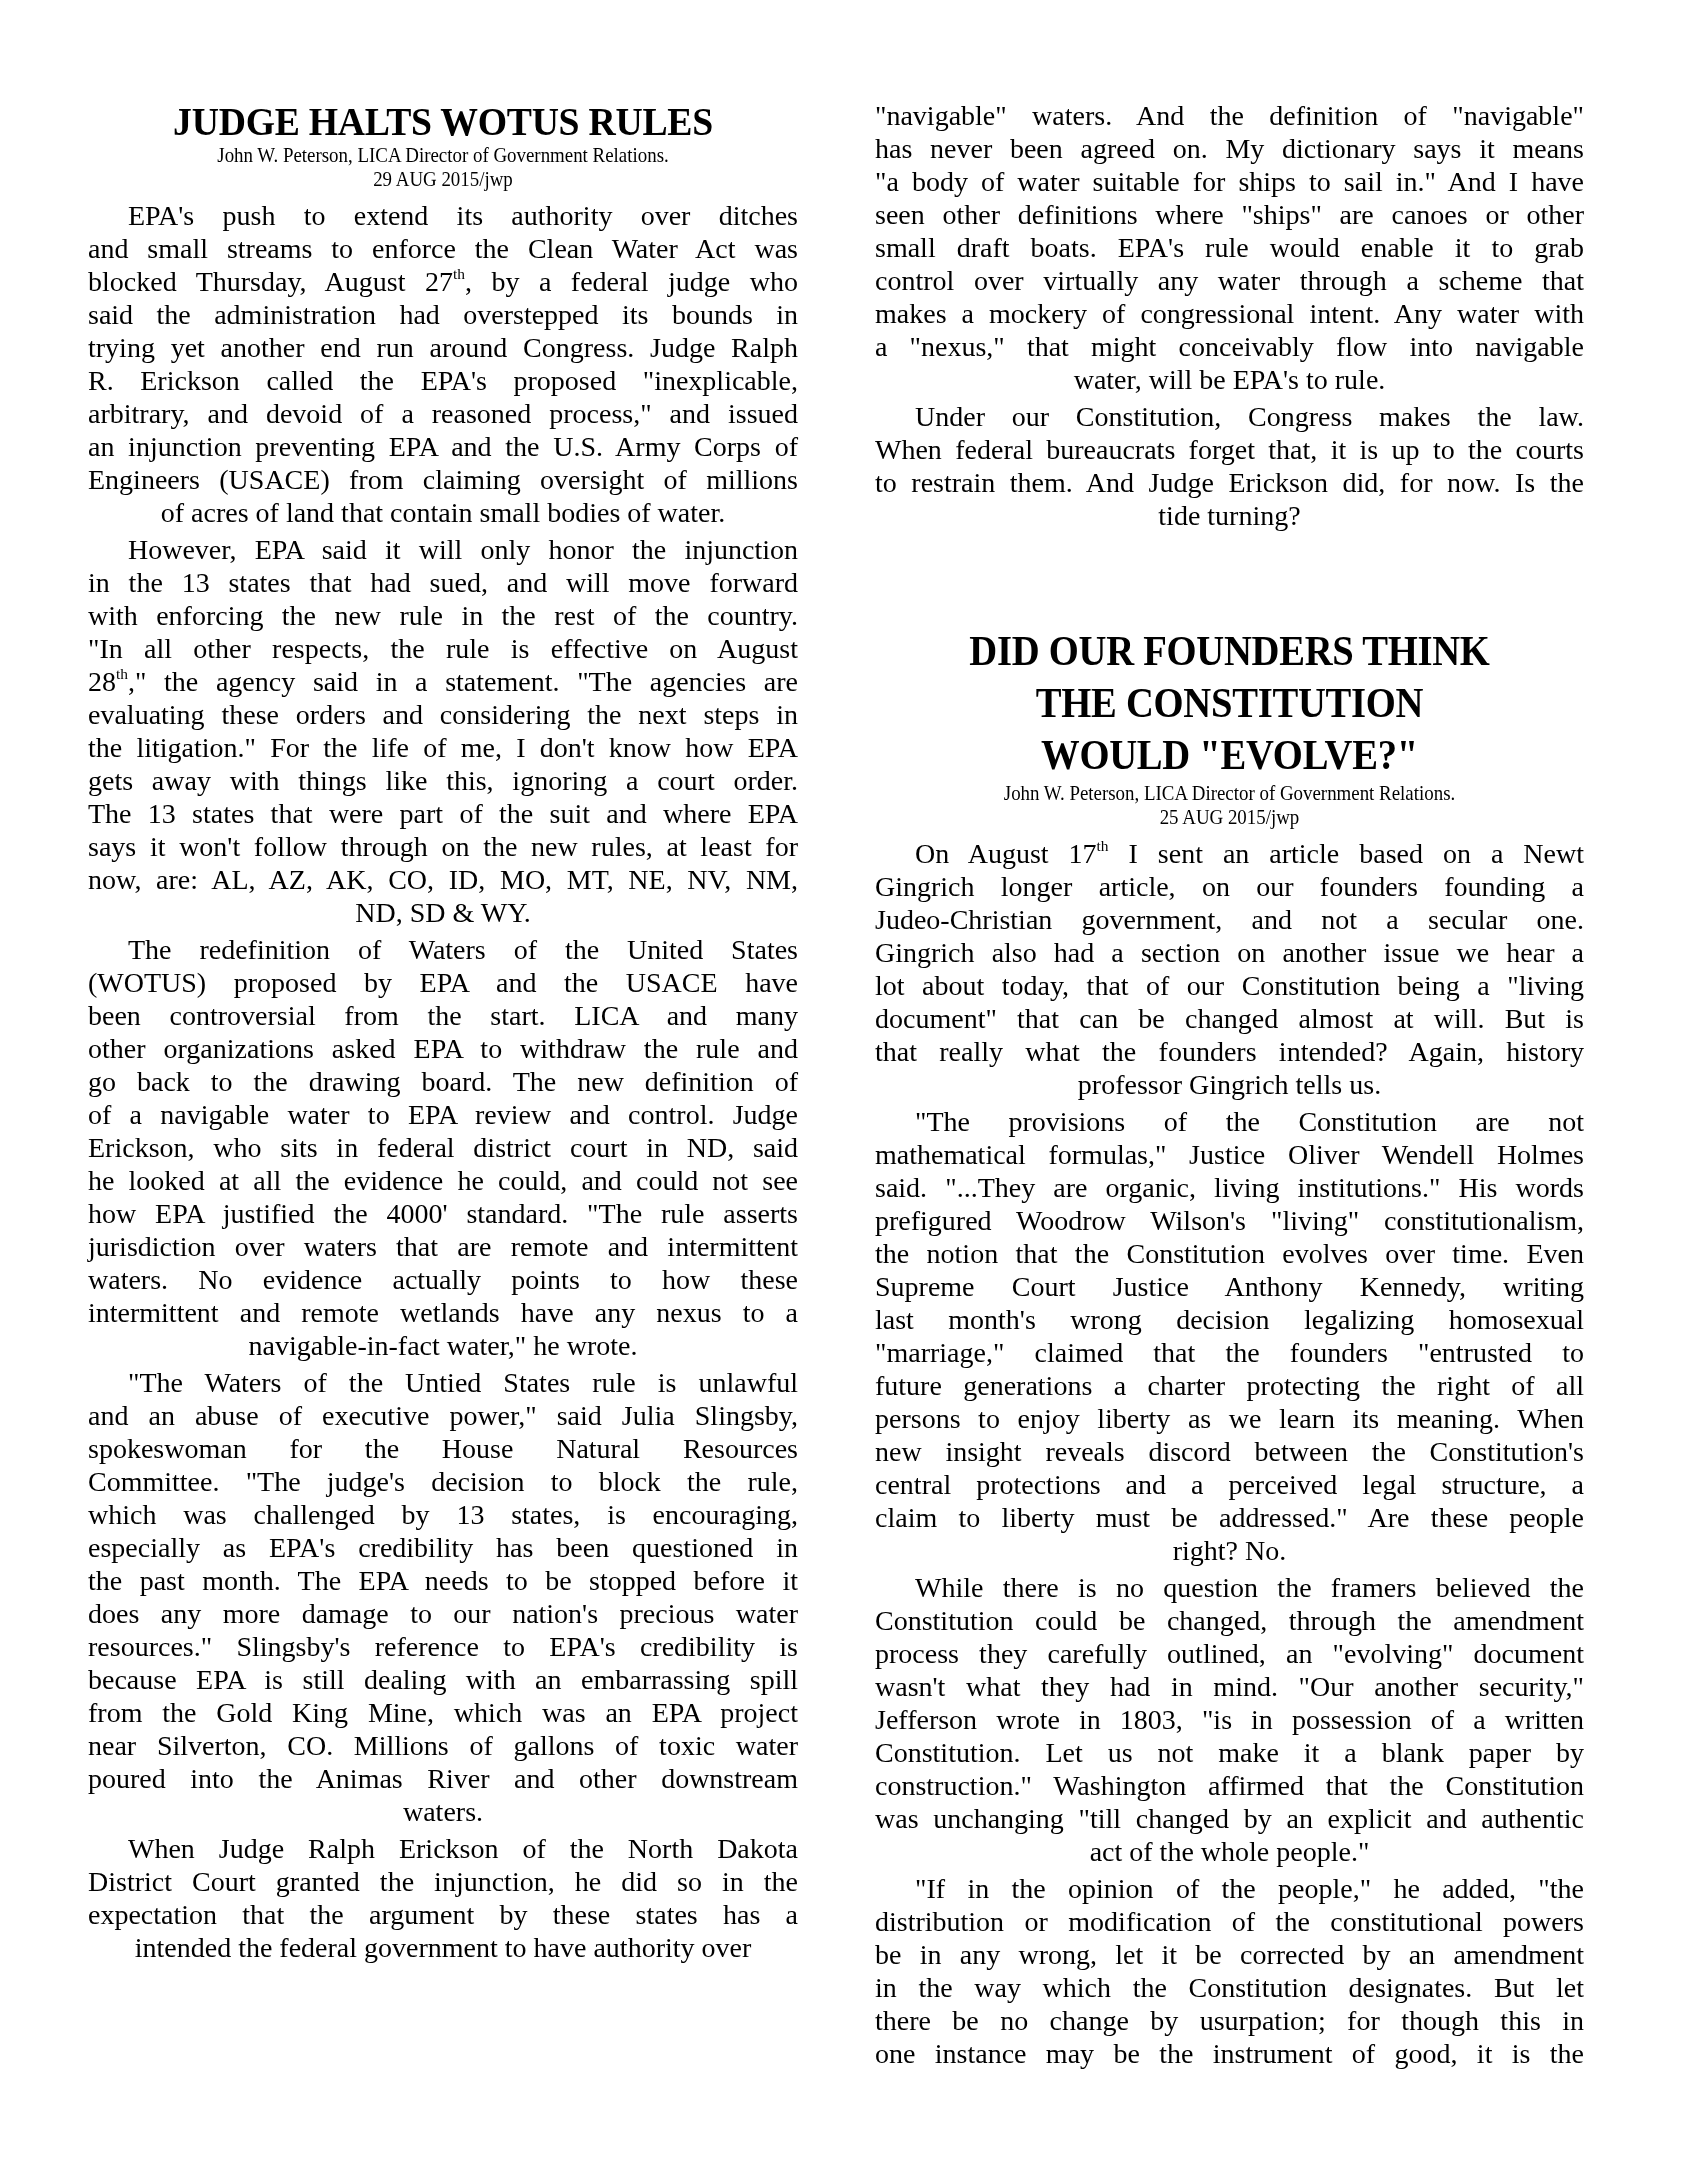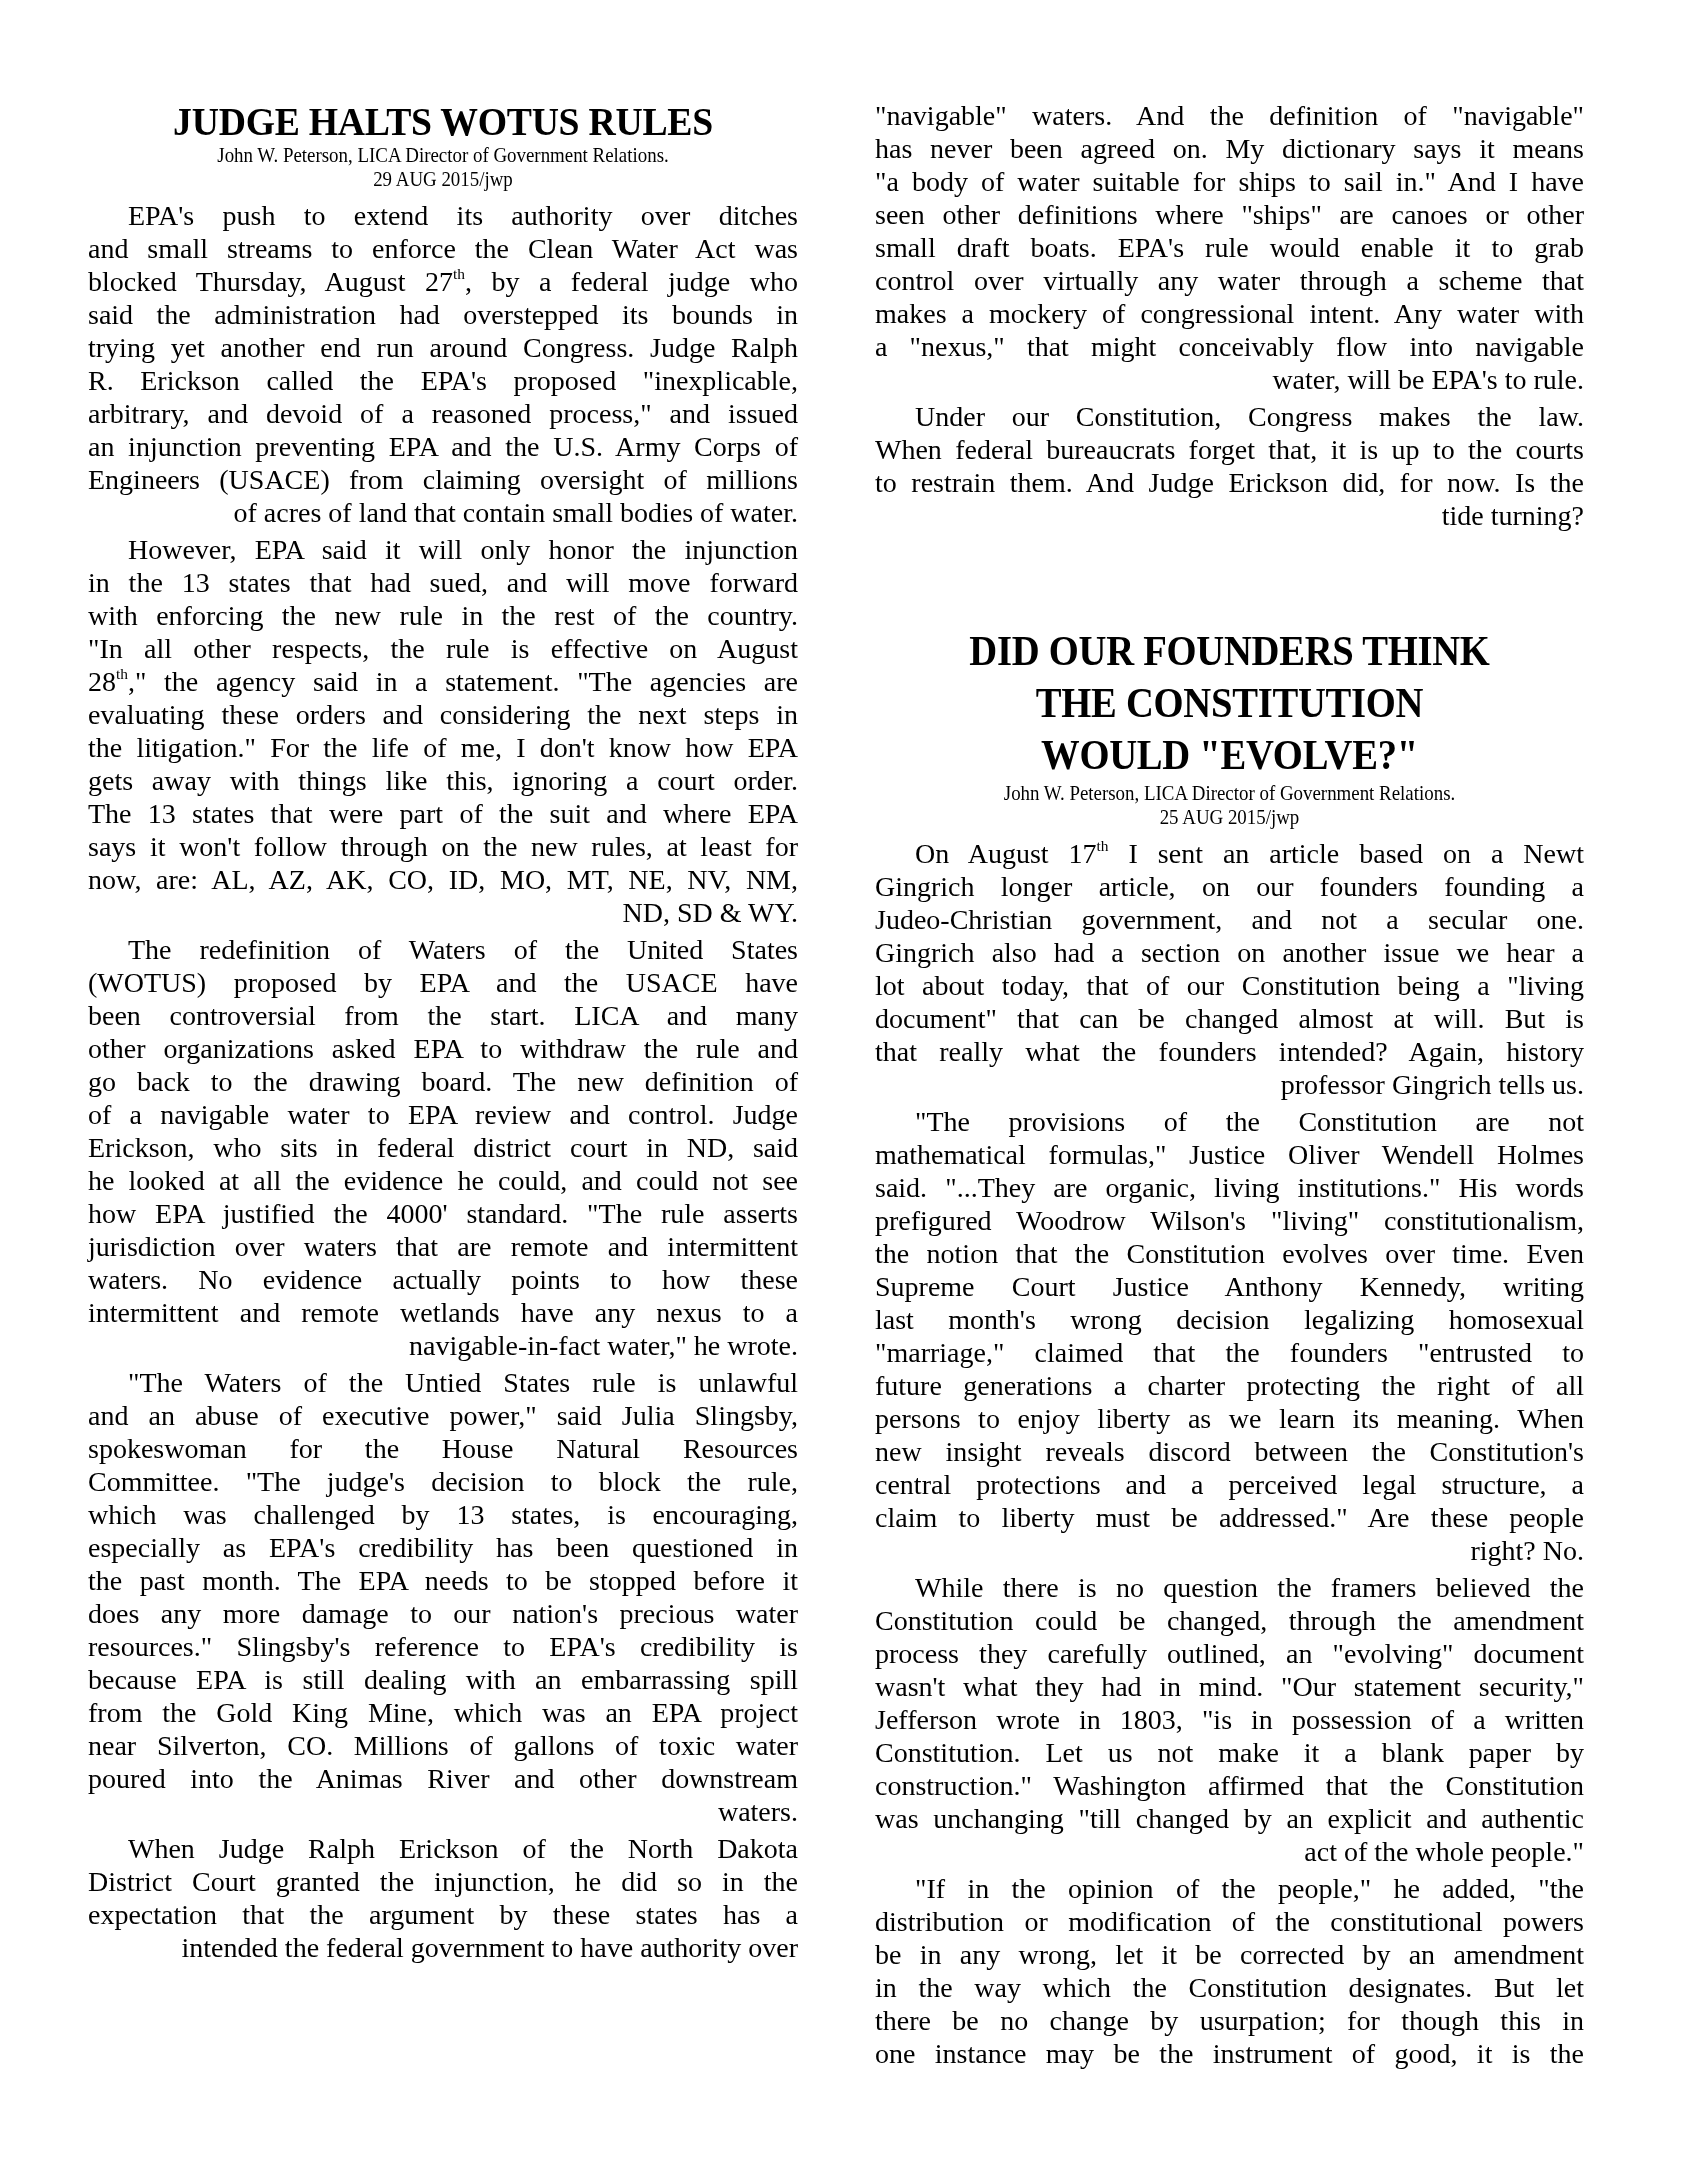--- a/index.html
+++ b/index.html
@@ -7,21 +7,21 @@
   .col { position: absolute; top: 99px; }
   .col-left { left: 88px; width: 710px; }
   .col-right { left: 875px; width: 709px; }
   .headline { font-weight: bold; text-align: center; font-size: 41px; line-height: 44px; margin: 0; letter-spacing: -0.3px; transform: scaleX(0.92); transform-origin: center; }
   .headline.h2 { line-height: 52px; font-size: 42px; }
   .byline { text-align: center; font-size: 21px; line-height: 24px; transform: scaleX(0.9); transform-origin: center; }
   .dateline { text-align: center; font-size: 21px; line-height: 24px; transform: scaleX(0.9); transform-origin: center; }
   .para { margin: 0 0 4px 0; }
   .line { display: block; font-size: 28px; line-height: 33px; height: 33px; white-space: nowrap; overflow: visible; }
   .line.full { text-align: justify; text-align-last: justify; }
-  .line.last { text-align: right; }
+  .line.last { text-align: center; }
   .line.indent { padding-left: 40px; }
   sup { font-size: 0.55em; line-height: 0; vertical-align: 0.75em; }
   .gap-before-h2 { height: 89px; }
 </style>
 </head>
 <body>
 
 <div class="col col-left">
   <h1 class="headline">
     <span>JUDGE HALTS WOTUS RULES</span>
@@ -147,21 +147,21 @@
         <span class="line full">persons to enjoy liberty as we learn its meaning. When</span>
         <span class="line full">new insight reveals discord between the Constitution's</span>
         <span class="line full">central protections and a perceived legal structure, a</span>
         <span class="line full">claim to liberty must be addressed." Are these people</span>
         <span class="line last">right? No.</span>
       </div>
       <div class="para">
         <span class="line full indent">While there is no question the framers believed the</span>
         <span class="line full">Constitution could be changed, through the amendment</span>
         <span class="line full">process they carefully outlined, an "evolving" document</span>
-        <span class="line full">wasn't what they had in  mind. "Our statement security,"</span>
+        <span class="line full">wasn't what they had in  mind. "Our another security,"</span>
         <span class="line full">Jefferson wrote in 1803, "is in possession of a written</span>
         <span class="line full">Constitution. Let us not make it a blank paper by</span>
         <span class="line full">construction." Washington affirmed that the Constitution</span>
         <span class="line full">was unchanging "till changed by an explicit and authentic</span>
         <span class="line last">act of the whole people."</span>
       </div>
       <div class="para">
         <span class="line full indent">"If in the opinion of the people," he added, "the</span>
         <span class="line full">distribution or modification of the constitutional powers</span>
         <span class="line full">be in any wrong, let it be corrected by an amendment</span>

